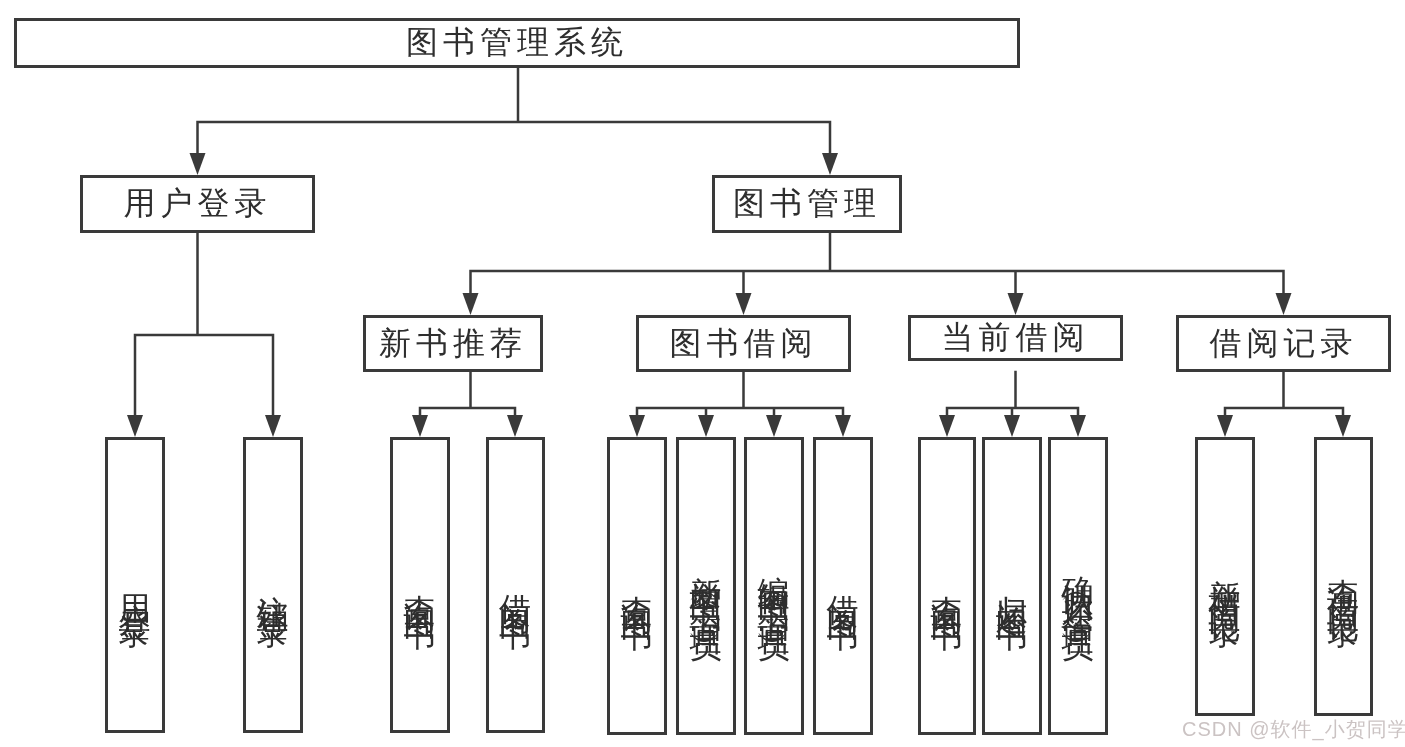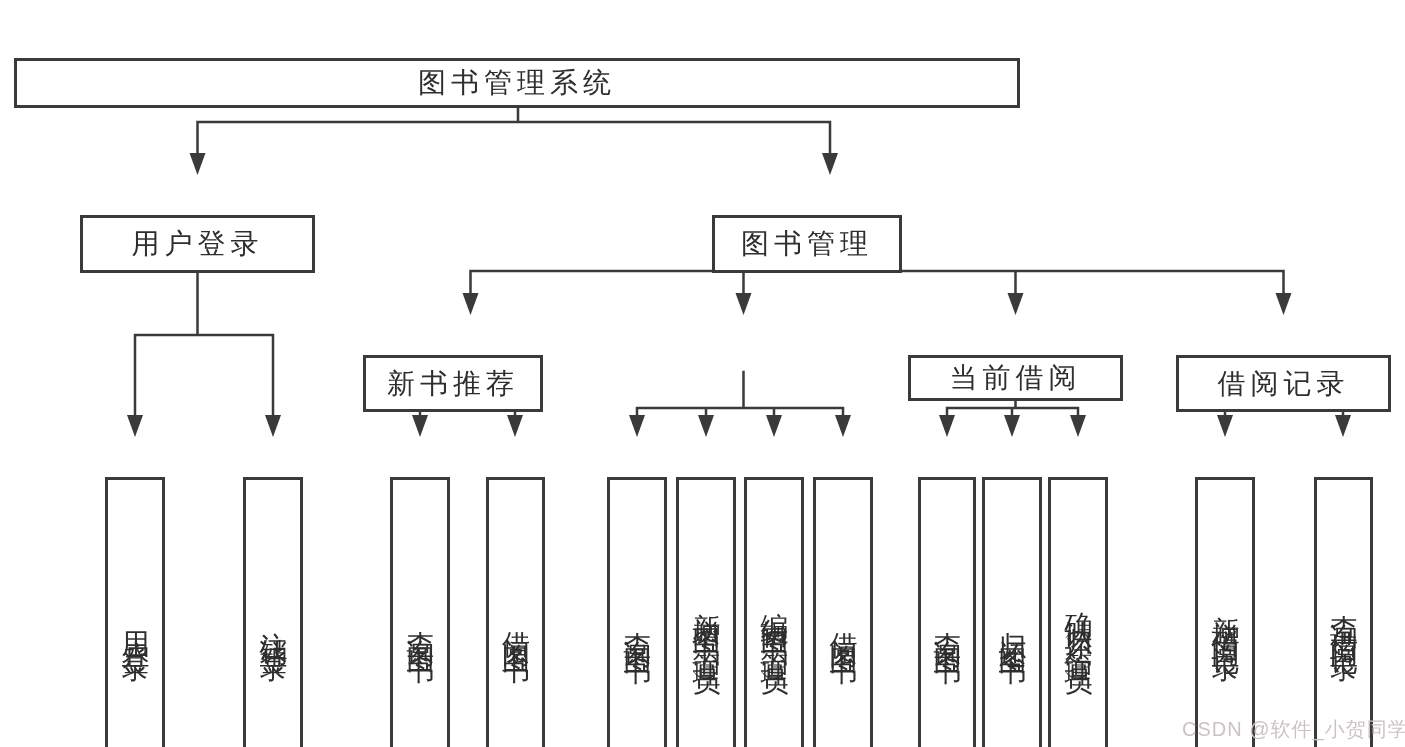--- a/index.html
+++ b/index.html
@@ -13,21 +13,21 @@
   .canvas{
     position:relative;width:1405px;height:747px;background:var(--bg-color);
     font-family:"Liberation Sans","DejaVu Sans",sans-serif;overflow:hidden;
   }
   .connectors{position:absolute;left:0;top:0;width:1405px;height:747px;pointer-events:none;}
   .connectors path{fill:none;stroke:var(--line-color);stroke-width:2.5;stroke-linecap:square;}
   .connectors polygon{fill:var(--line-color);stroke:none;}
   .node{
     position:absolute;box-sizing:border-box;border:3px solid var(--border-color);
     background:var(--bg-color);display:flex;align-items:center;justify-content:center;
-    color:var(--text-color);font-size:28px;margin-top:40px;
+    color:var(--text-color);font-size:32px;
   }
   .node.h{letter-spacing:5px;white-space:nowrap;}
   .node.v{
     writing-mode:vertical-rl;text-orientation:mixed;
     letter-spacing:8px;line-height:1;
   }
   .watermark{
     position:absolute;left:1182px;top:716px;z-index:3;
     font-size:20px;letter-spacing:1px;color:var(--watermark-color);white-space:nowrap;
   }
@@ -79,20 +79,21 @@
       <polygon points="1335,415 1351,415 1343,437"></polygon>
     </g>
   </svg>
 
   <div class="node h" style="left:14px;top:18px;width:1006px;height:50px;">图书管理系统</div>
 
   <div class="node h" style="left:80px;top:175px;width:235px;height:58px;">用户登录</div>
   <div class="node h" style="left:712px;top:175px;width:190px;height:58px;">图书管理</div>
 
   <div class="node h" style="left:363px;top:315px;width:180px;height:57px;">新书推荐</div>
+  <div class="node h" style="left:636px;top:315px;width:215px;height:57px;">图书借阅</div>
   <div class="node h" style="left:908px;top:315px;width:215px;height:46px;">当前借阅</div>
   <div class="node h" style="left:1176px;top:315px;width:215px;height:57px;">借阅记录</div>
 
   <div class="node v" style="left:105px;top:437px;width:60px;height:296px;">用户登录</div>
   <div class="node v" style="left:243px;top:437px;width:60px;height:296px;">注销登录</div>
 
   <div class="node v" style="left:390px;top:437px;width:60px;height:296px;">查询图书</div>
   <div class="node v" style="left:486px;top:437px;width:59px;height:296px;">借阅图书</div>
 
   <div class="node v" style="left:607px;top:437px;width:60px;height:298px;">查询图书</div>

